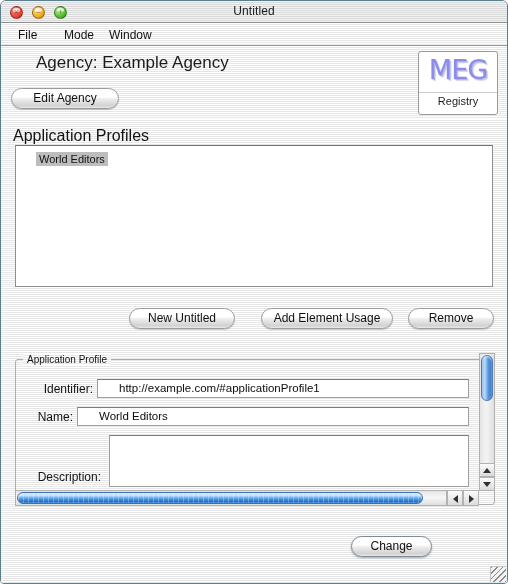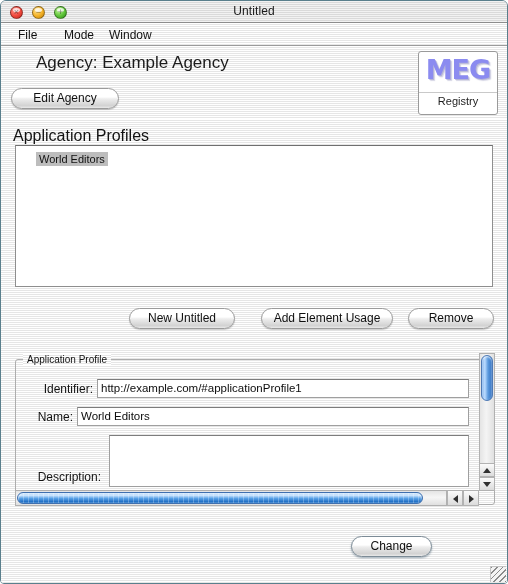--- a/index.html
+++ b/index.html
@@ -151,21 +151,21 @@
     border-radius: 3px;
     background: #ffffff;
     overflow: hidden;
   }
   #logo-meg {
     position: absolute;
     left: 0; top: 2px;
     width: 78px;
     text-align: center;
     font-family: "DejaVu Sans", sans-serif;
-    font-weight: bold;
+    font-weight: normal;
     font-size: 27px;
     letter-spacing: -1px;
     color: #8b8bf0;
     text-shadow: 1px 1px 0 rgba(140,140,200,0.45), 2px 2px 1px rgba(120,120,170,0.30);
   }
   #logo-sub {
     position: absolute;
     left: 0; top: 43px;
     width: 78px;
     text-align: center;
@@ -244,21 +244,21 @@
   .text-field {
     position: absolute;
     box-sizing: border-box;
     height: 19px;
     border: 1px solid #9f9f9f;
     border-top-color: #7c7c7c;
     background: #ffffff;
     font-family: "Liberation Sans", sans-serif;
     font-size: 11.5px;
     color: #0d0d0d;
-    padding: 0 3px;
+    padding: 0 21px;
     line-height: 17px;
     overflow: hidden;
     white-space: nowrap;
   }
   .text-area {
     position: absolute;
     box-sizing: border-box;
     border: 1px solid #9f9f9f;
     border-top-color: #7c7c7c;
     background: #ffffff;

